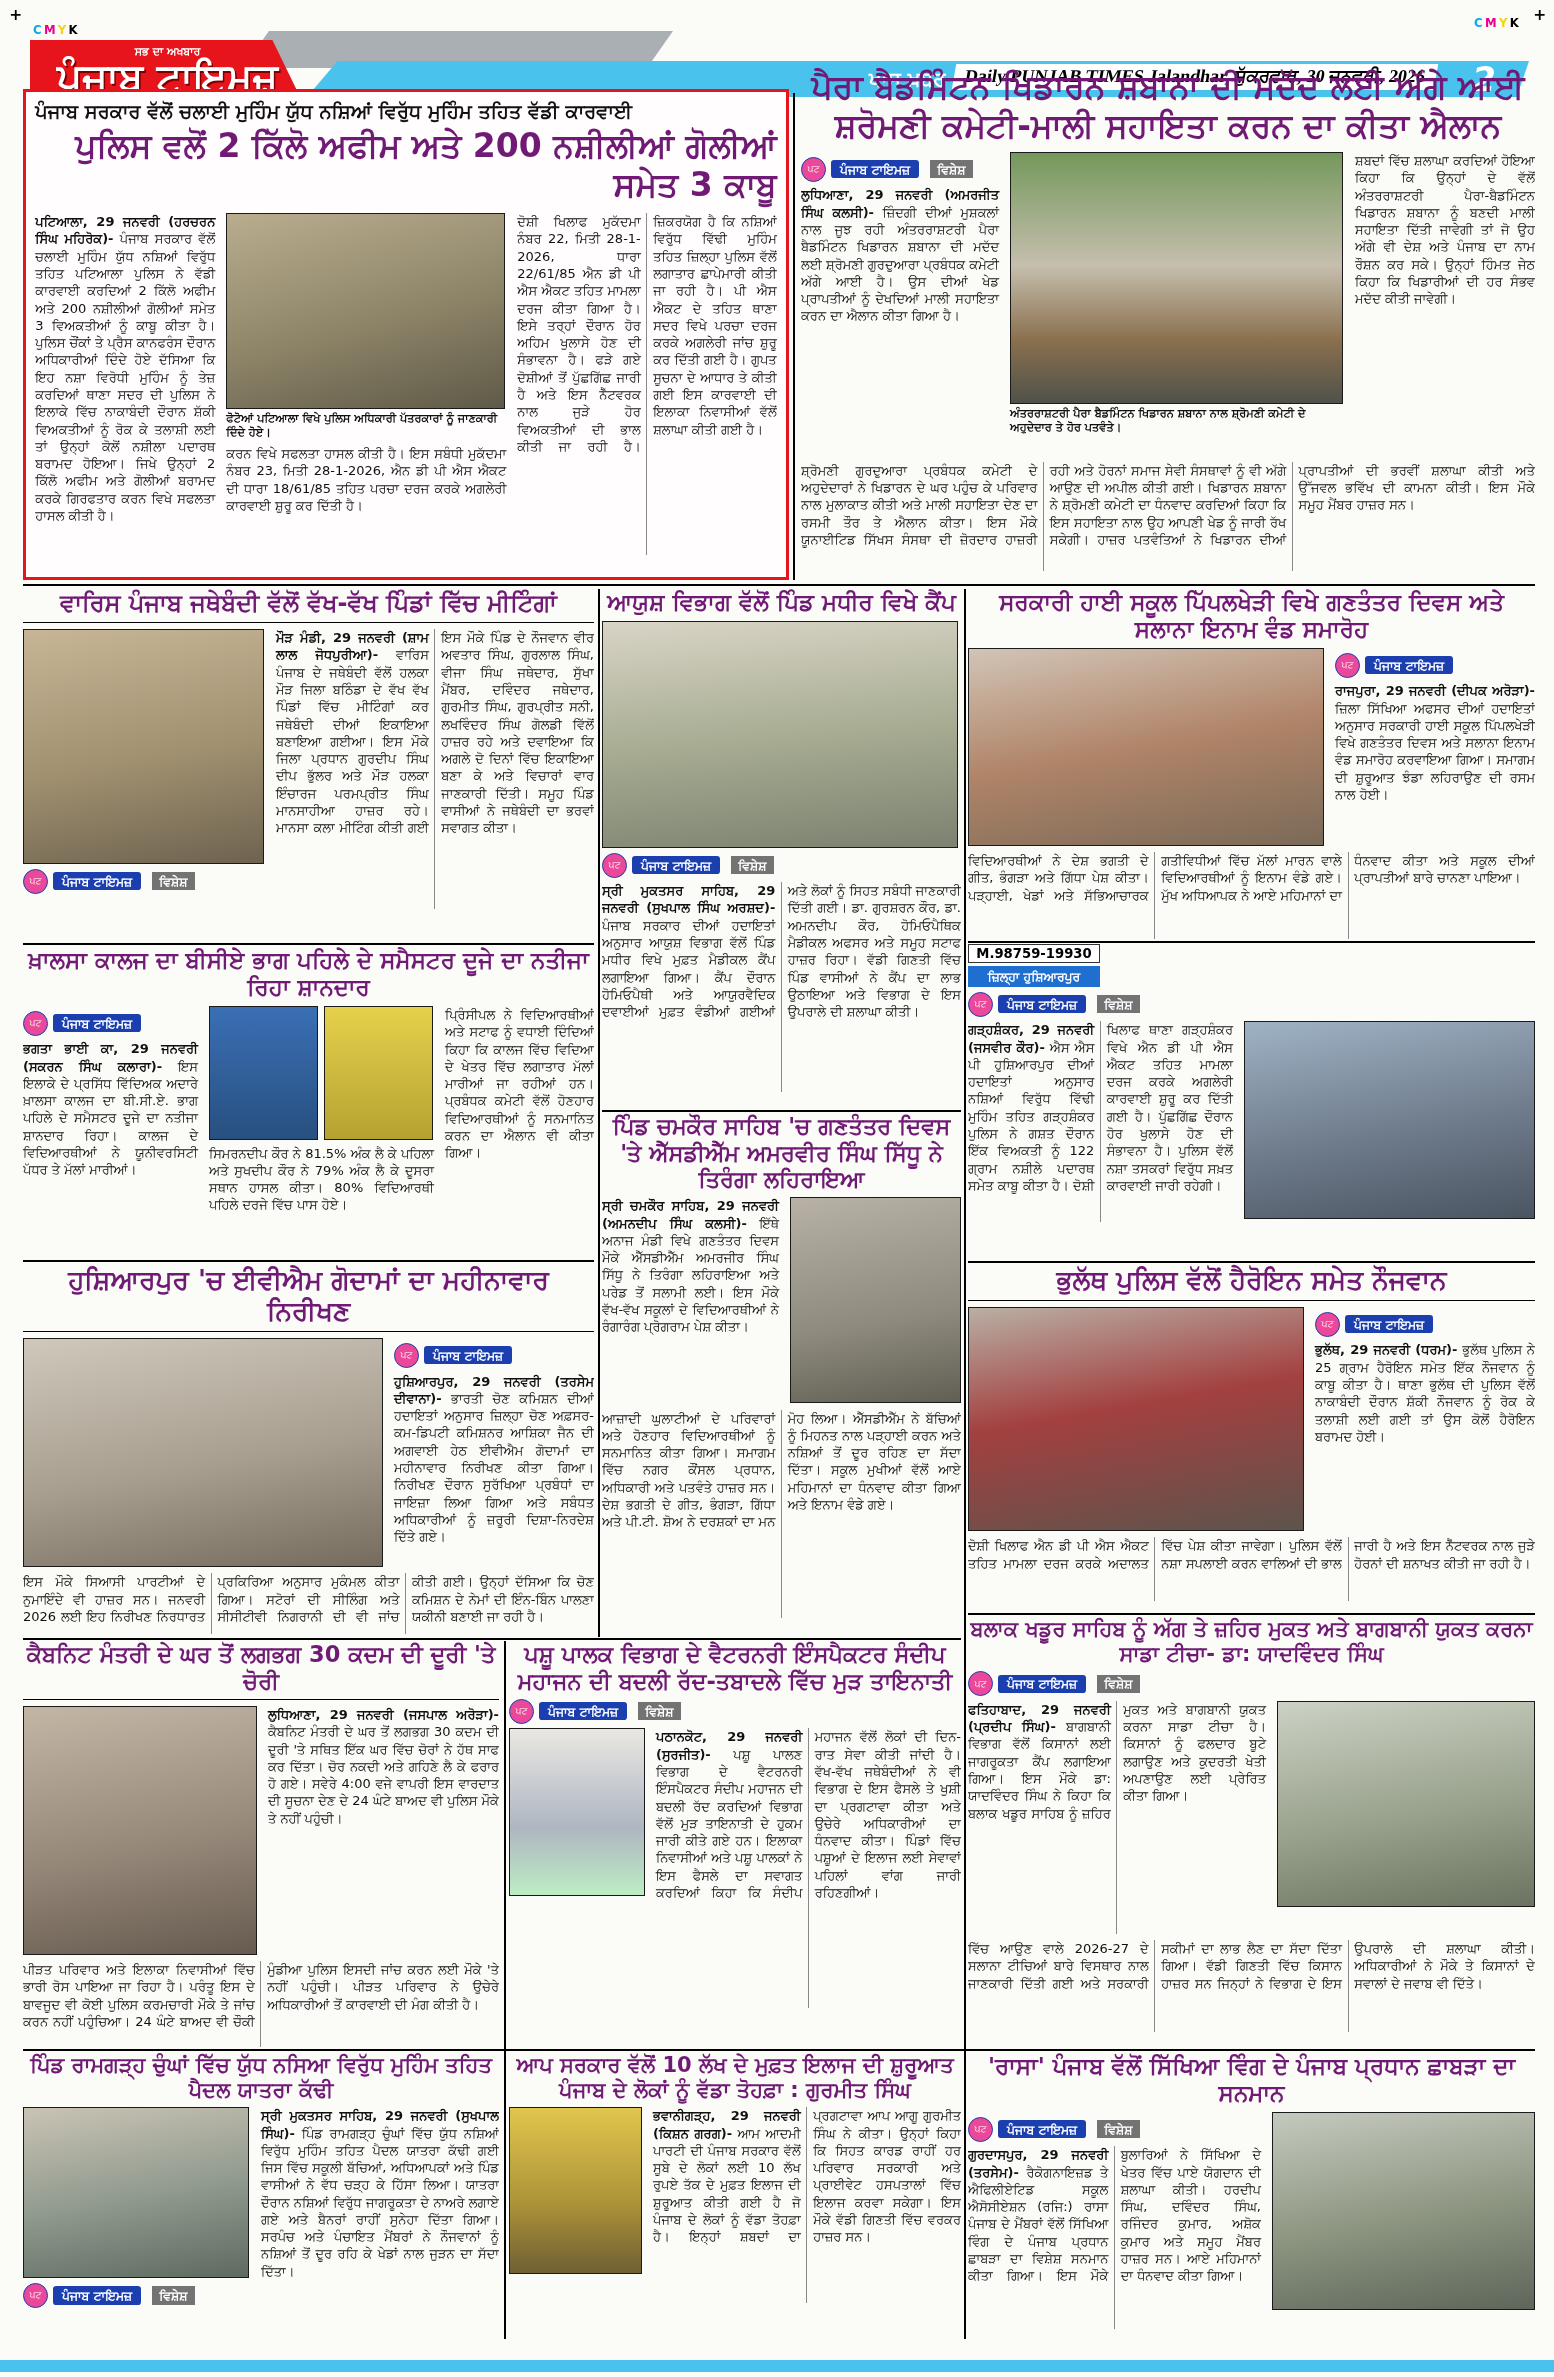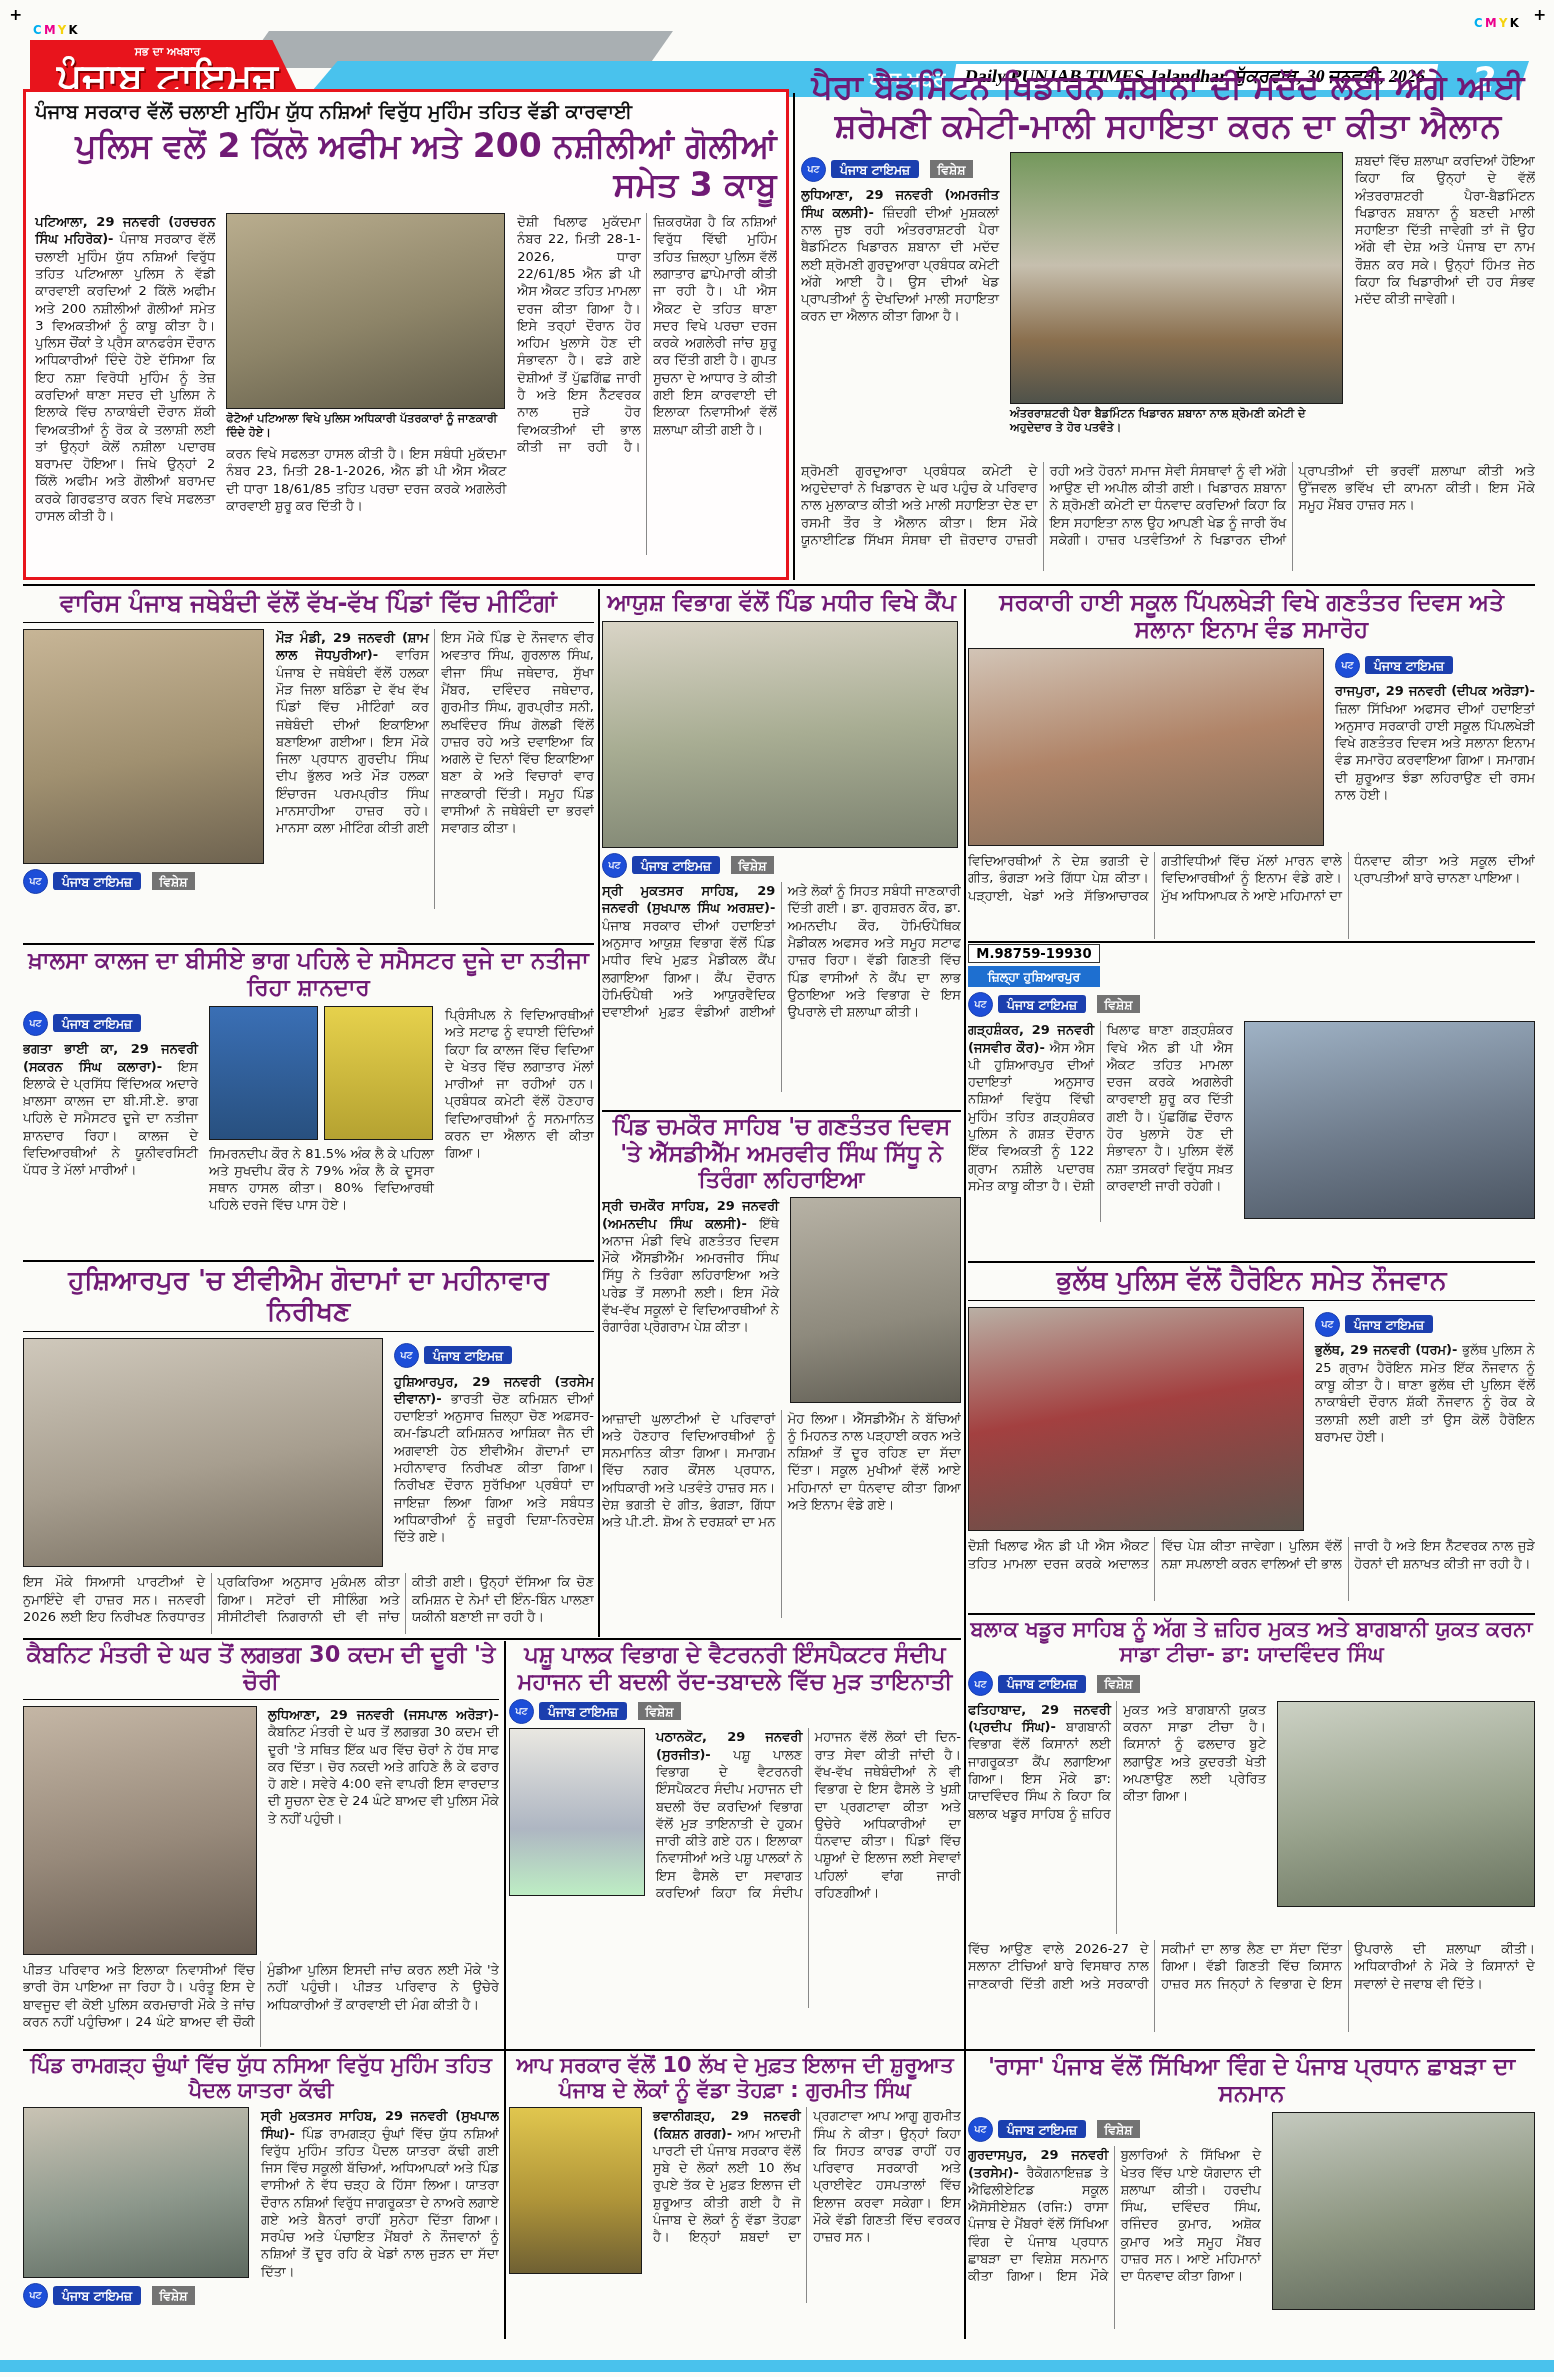--- a/index.html
+++ b/index.html
@@ -32,22 +32,22 @@
   .rule{border-bottom:1.9px solid #000;padding-bottom:4.7px;margin-bottom:6.2px;}
   .kicker{font-size:19.4px;font-weight:bold;text-align:left;margin:1.6px 0 4.7px 0;}
   .body{font-size:13px;line-height:1.33;text-align:justify;}
   .byl{font-weight:bold;}
   .cols-2{column-count:2;column-gap:12.4px;column-rule:0.8px solid #888;}
   .cols-3{column-count:3;column-gap:12.4px;column-rule:0.8px solid #888;}
   .photo{border:1.2px solid #1a1a1a;}
   .caption{font-size:11.3px;font-weight:bold;line-height:1.25;margin-top:3.1px;}
   .flexrow{display:flex;gap:11px;}
   .badge{display:flex;align-items:center;gap:4.7px;margin:4.7px 0;}
-  .bcirc{width:23px;height:23px;border-radius:50%;background:#1d4ed8;border:1.6px solid #1b3fae;
-         color:#fff;font-size:9.3px;font-weight:bold;display:flex;align-items:center;justify-content:center;flex:0 0 auto;}
+  .bcirc{width:23px;height:23px;border-radius:50%;background:#ec4899;border:1.6px solid #1b3fae;
+         color:#fff;font-size:9.3px;font-weight:normal;display:flex;align-items:center;justify-content:center;flex:0 0 auto;}
   .bpill{background:#1b3fae;color:#fff;font-size:12.4px;font-weight:bold;padding:1.6px 9.3px;border-radius:3.1px;white-space:nowrap;}
   .bsp{background:#737373;color:#fff;font-size:12.4px;font-weight:bold;padding:1.6px 7px;margin-left:6.2px;white-space:nowrap;}
   .contact .ph{background:#fff;border:1.6px solid #333;color:#000;font-weight:bold;font-size:13.2px;padding:0.8px 6.2px;text-align:center;}
   .contact .dist{background:#1e6fd0;color:#fff;font-weight:bold;font-size:12.4px;padding:3.1px 6.2px;text-align:center;margin-top:3.1px;}
   .footbar{position:absolute;left:0;right:0;top:2360px;height:11.7px;background:#49c2ed;}
 </style>
 </head>
 <body>
 
 <div class="page">

